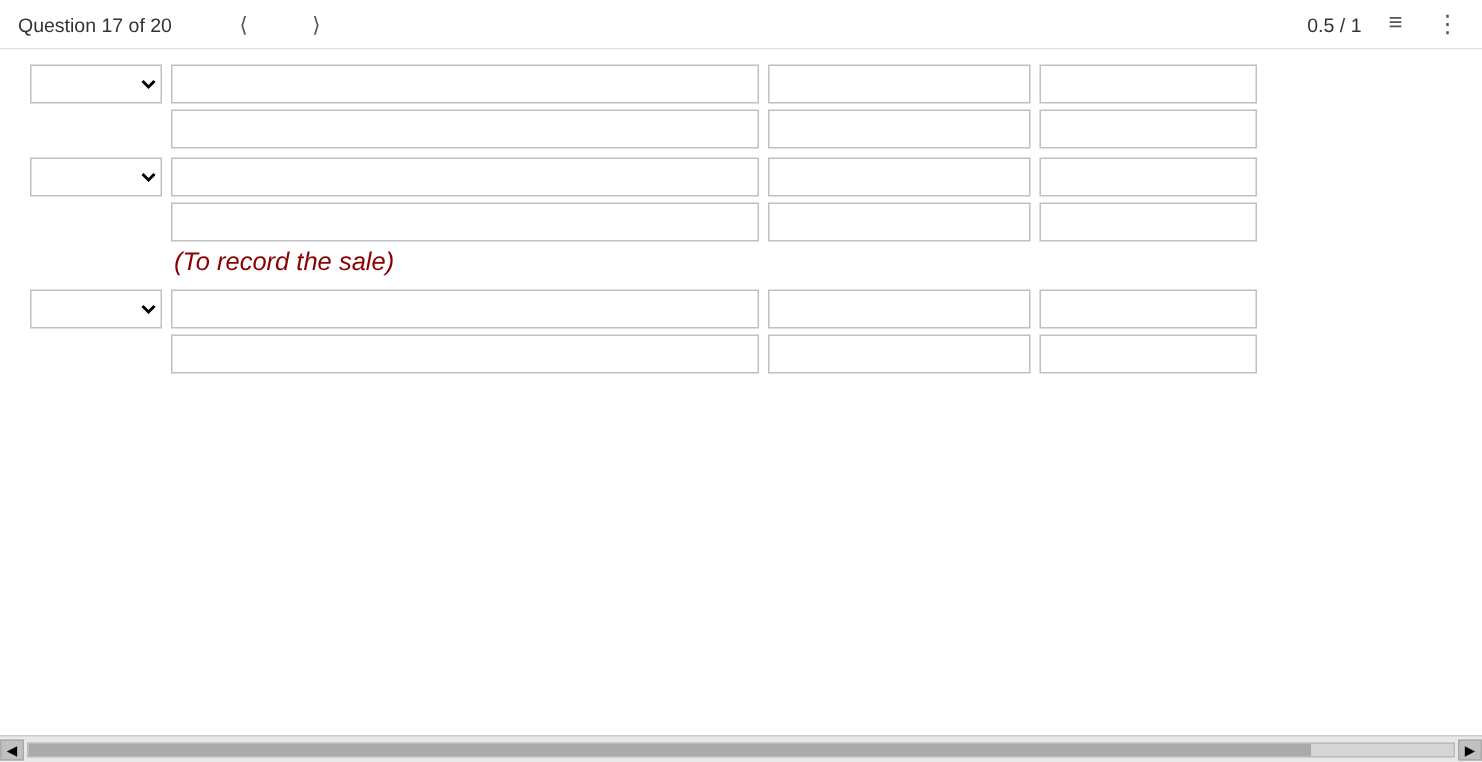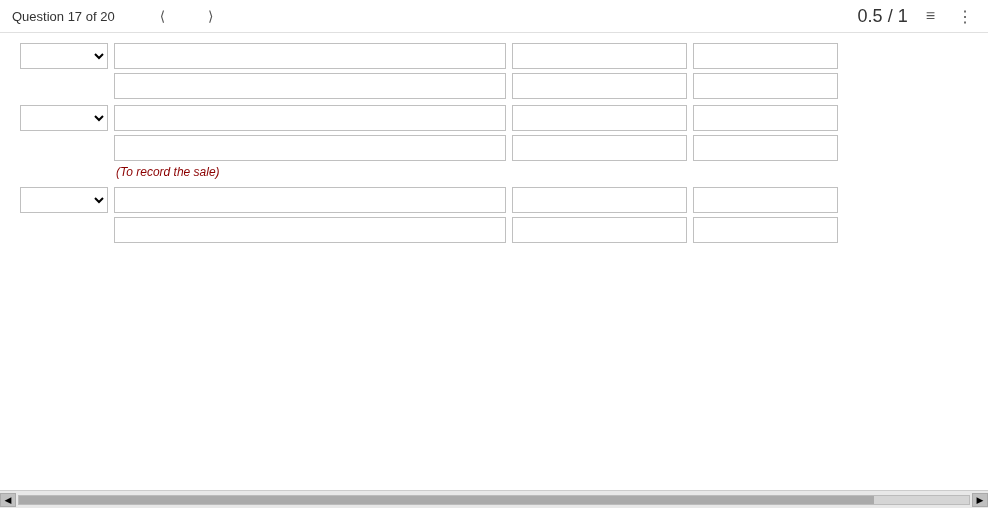--- a/index.html
+++ b/index.html
@@ -47,21 +47,21 @@
     }
 
     .header-right {
       margin-left: auto;
       display: flex;
       align-items: center;
       gap: 14px;
     }
 
     .score {
-      font-size: 18px;
+      font-size: 13px;
       color: #333;
     }
 
     .icon-btn {
       background: none;
       border: none;
       cursor: pointer;
       color: #555;
       font-size: 16px;
       padding: 2px 4px;
@@ -124,21 +124,21 @@
     input.form-input {
       height: 26px;
       border: 1px solid #c0c0c0;
       background: #fff;
       font-size: 12px;
       padding: 2px 6px;
       width: 100%;
     }
 
     .note-text {
-      font-size: 12px;
+      font-size: 17px;
       color: #8b0000;
       padding-left: 96px;
       margin: 4px 0 8px 0;
       font-style: italic;
     }
 
     
     .scrollbar-area {
       height: 18px;
       background: #e8e8e8;

